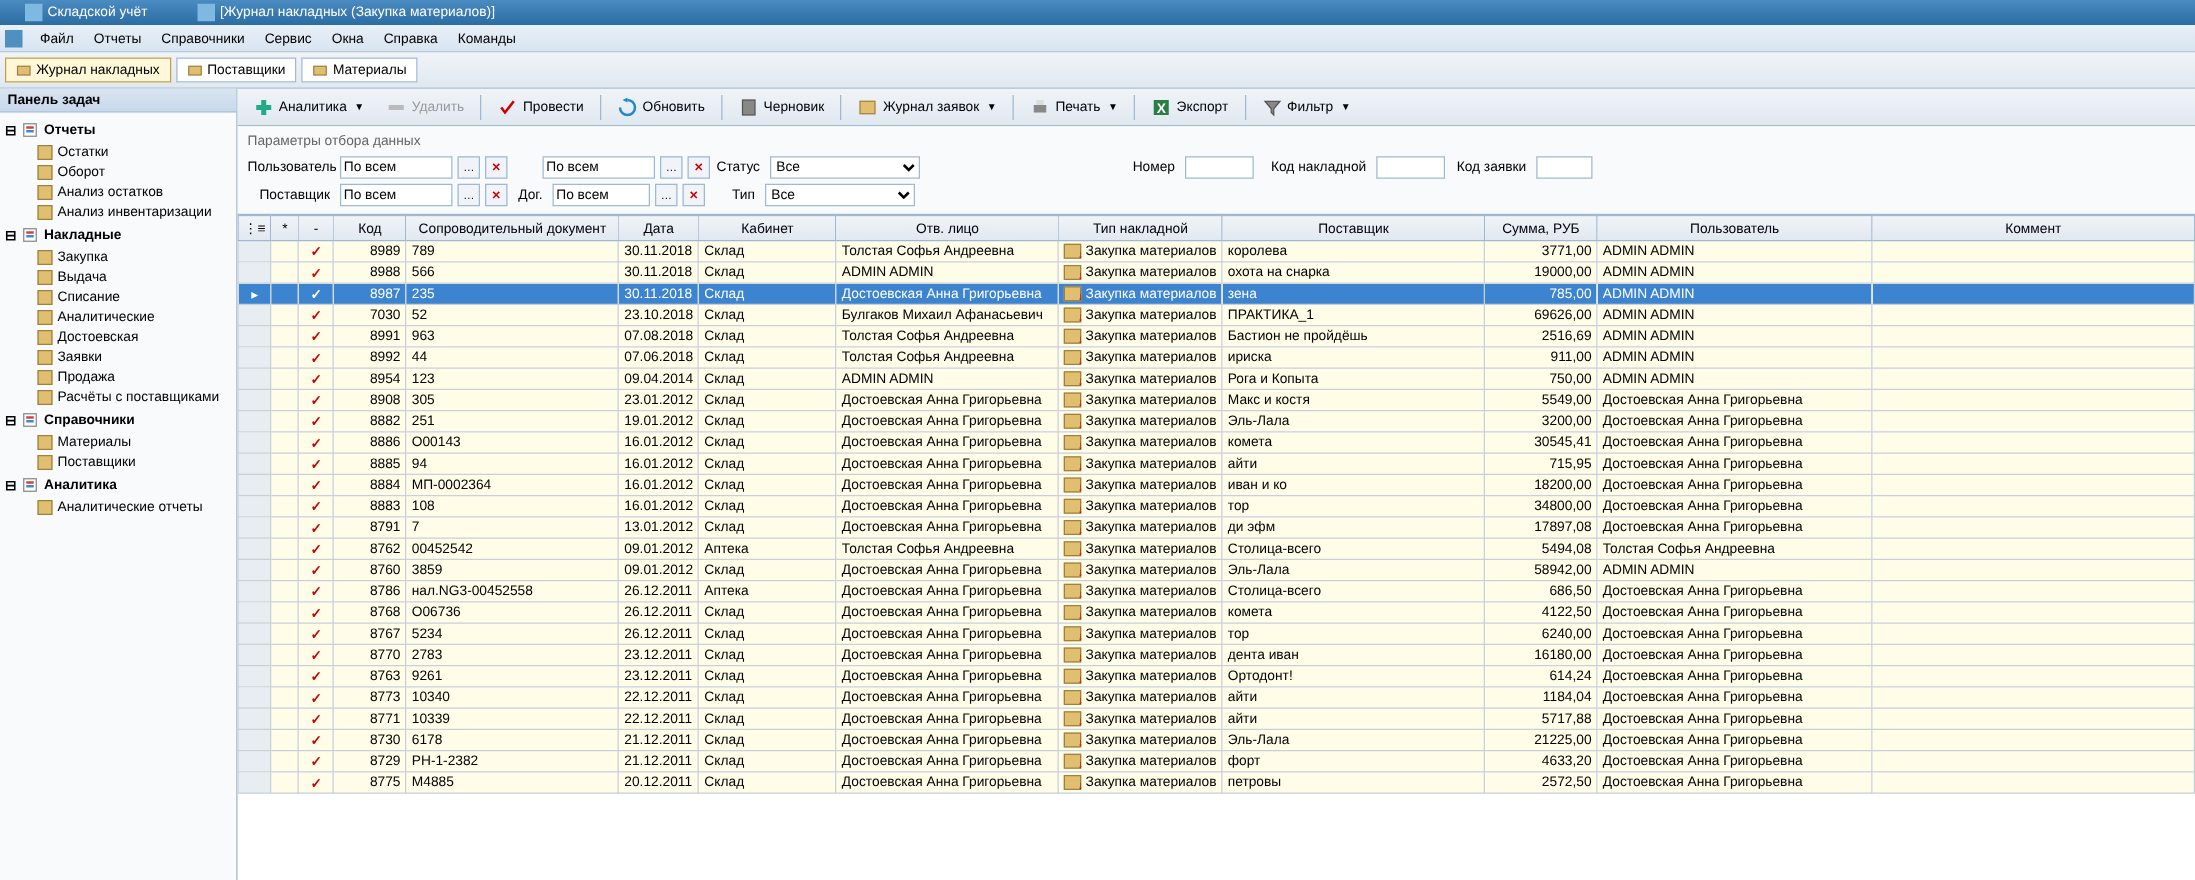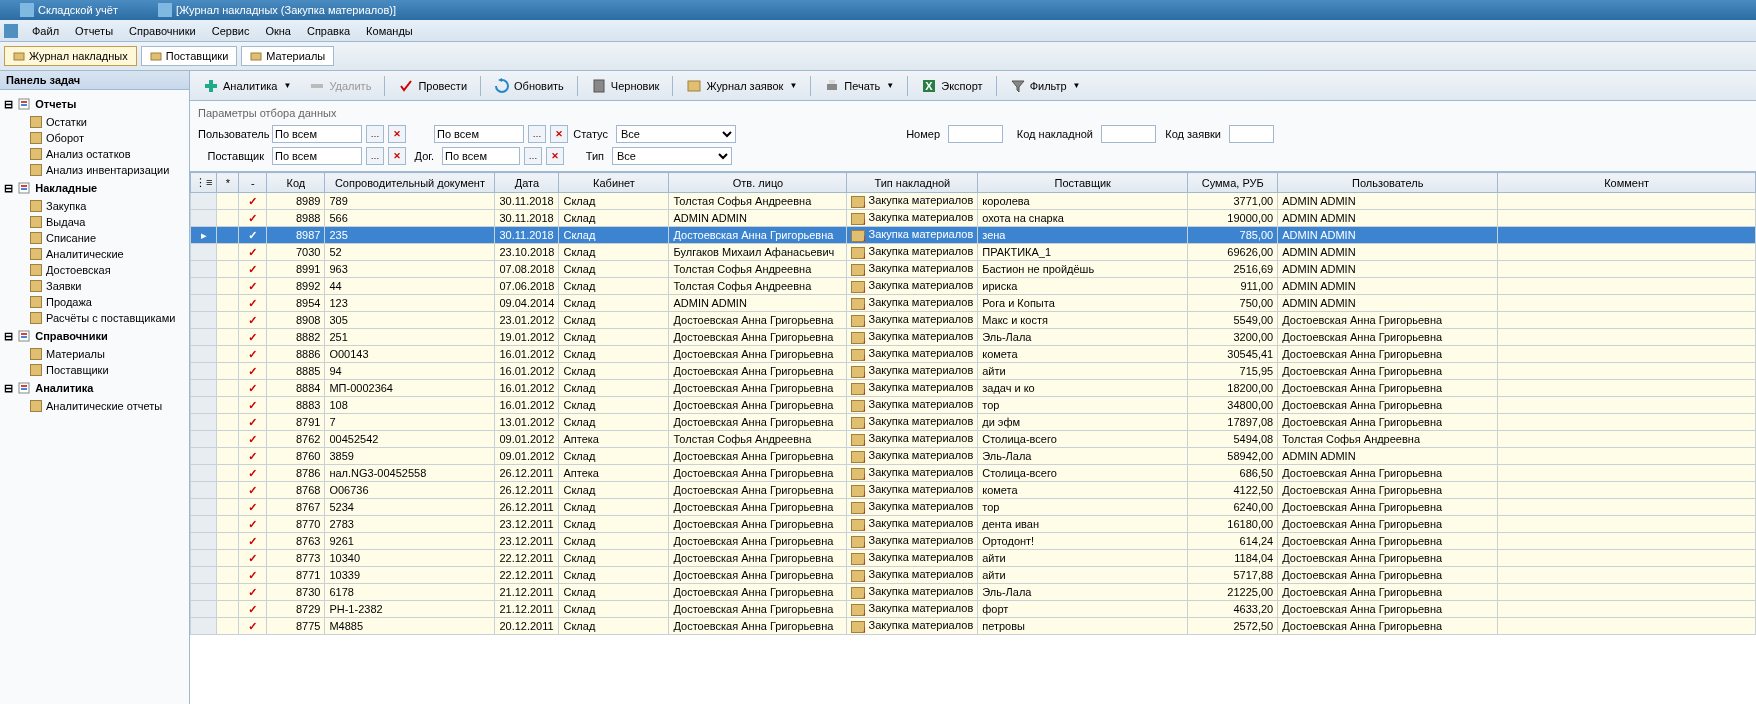--- a/index.html
+++ b/index.html
@@ -526,21 +526,21 @@
             <tr>
               <td class="rowhdr"></td>
               <td></td>
               <td class="check">✓</td>
               <td class="num">8884</td>
               <td>МП-0002364</td>
               <td>16.01.2012</td>
               <td>Склад</td>
               <td>Достоевская Анна Григорьевна</td>
               <td><span class="type-ico"></span>Закупка материалов</td>
-              <td>задач и ко</td>
+              <td>иван и ко</td>
               <td class="num">18200,00</td>
               <td>Достоевская Анна Григорьевна</td>
               <td></td>
             </tr>
             <tr>
               <td class="rowhdr"></td>
               <td></td>
               <td class="check">✓</td>
               <td class="num">8883</td>
               <td>108</td>

